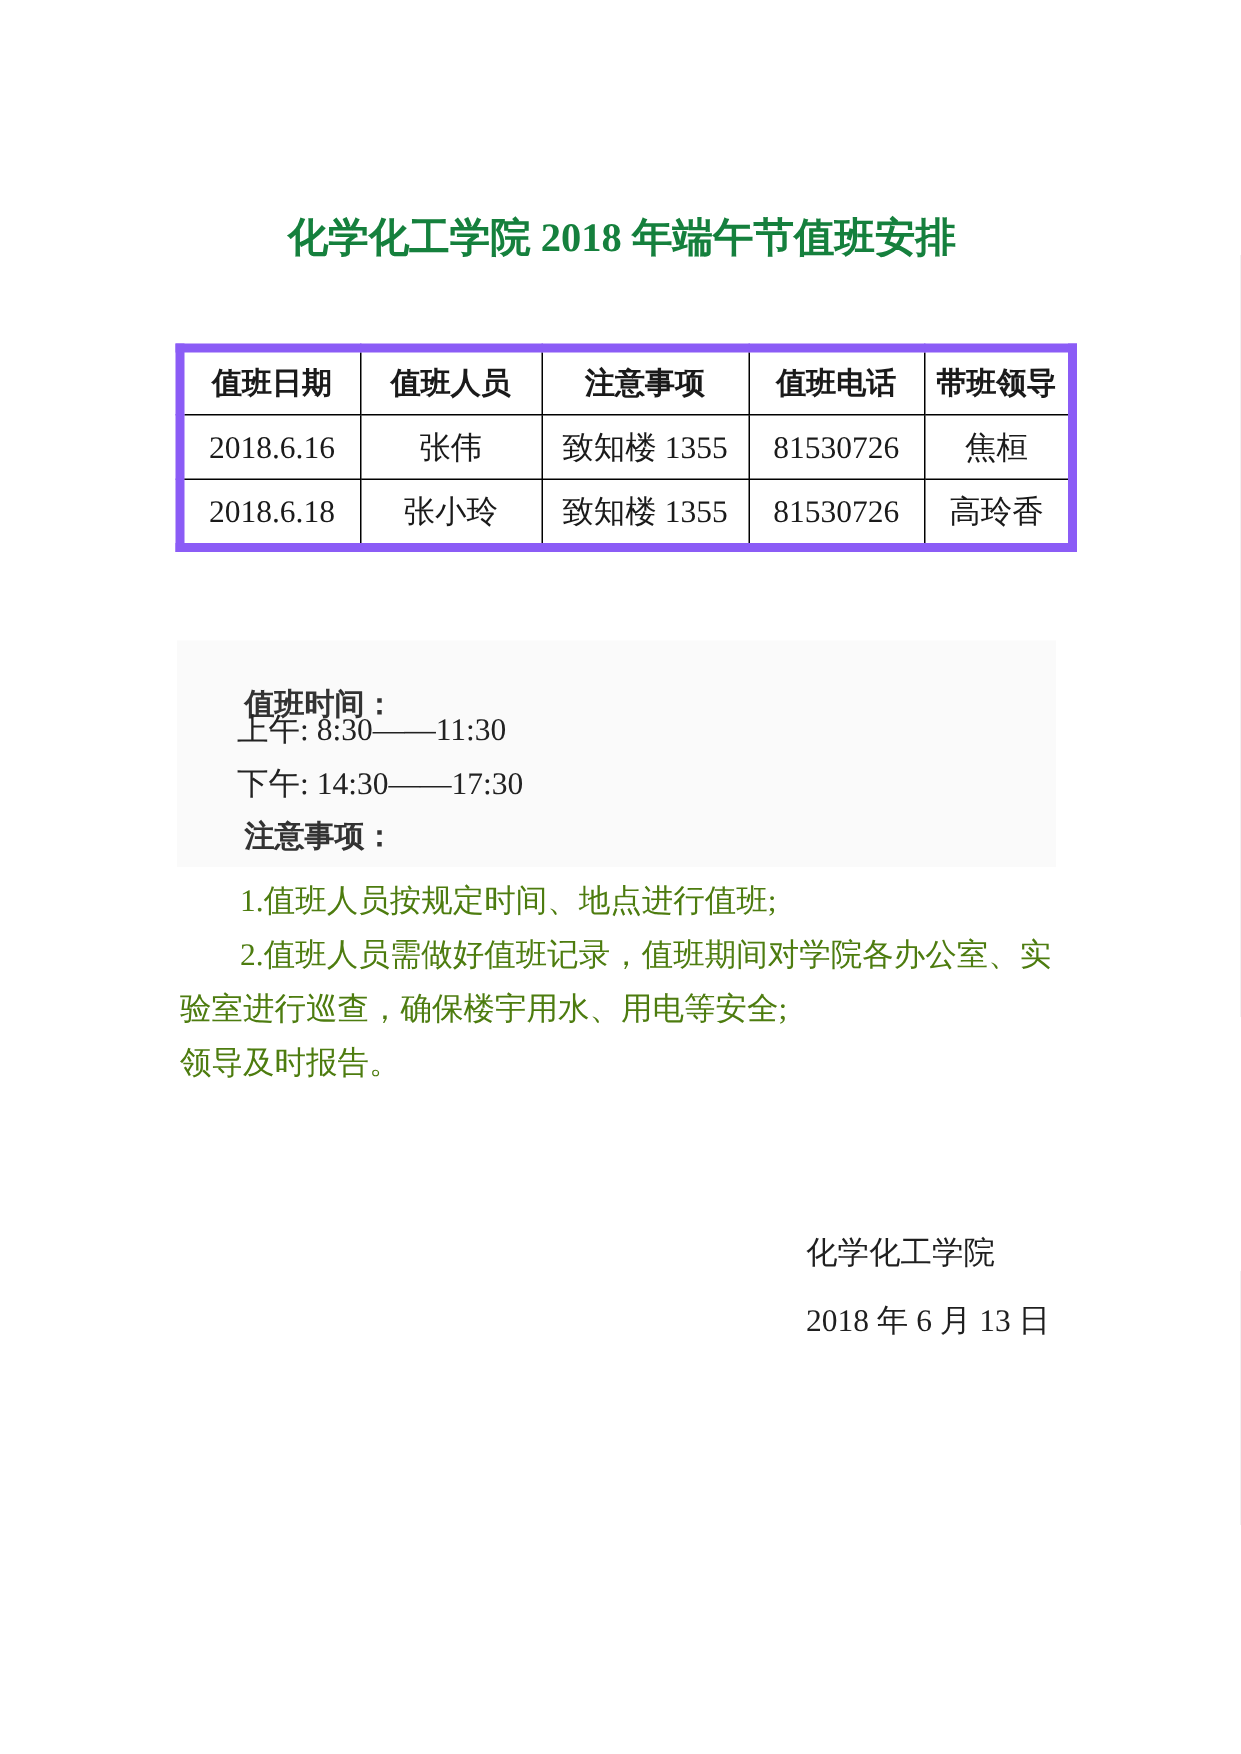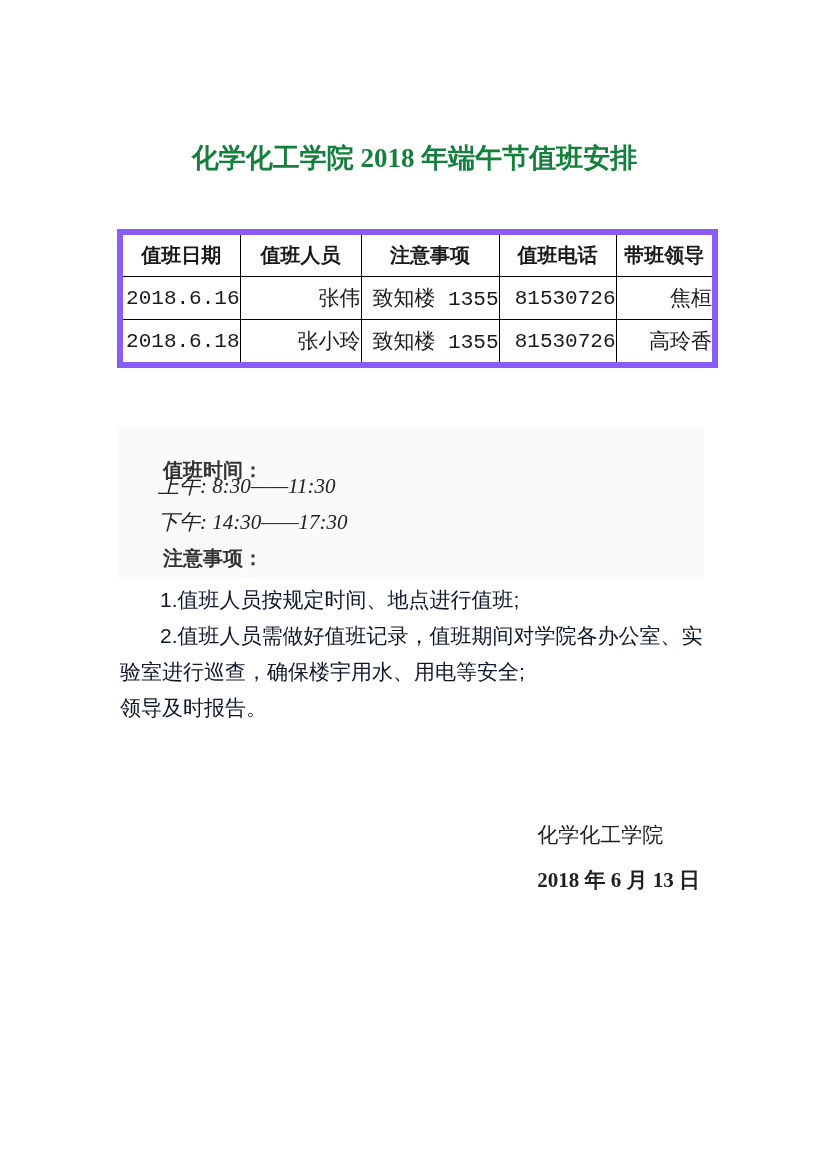--- a/index.html
+++ b/index.html
@@ -47,23 +47,23 @@
     vertical-align: middle;
     font-family: "Liberation Sans", sans-serif;
     font-weight: bold;
     font-size: 20px;
     color: #1a1a1a;
     padding: 0;
   }
   .duty-table td {
     border: 1px solid #000000;
     height: 42px;
-    text-align: right;
+    text-align: center;
     vertical-align: middle;
-    font-family: Liberation Mono, monospace;
+    font-family: Liberation Serif, serif;
     font-size: 21px;
     color: #1a1a1a;
     padding: 0;
   }
   .highlight-block {
     position: absolute;
     left: 118px;
     top: 427px;
     width: 586px;
     height: 151px;
@@ -82,49 +82,48 @@
   .heading-time { top: 10px; margin-top: 20px; }
   .heading-notes { top: 118px; }
   .time-line {
     position: absolute;
     left: 40px;
     font-family: "Liberation Serif", serif;
     font-size: 21px;
     line-height: 26px;
     color: #222222;
     white-space: nowrap;
-    font-style: italic;
   }
   .time-morning { top: 46px; }
   .time-afternoon { top: 82px; }
   .notes-body {
     position: absolute;
     left: 120px;
     top: 582px;
     width: 594px;
   }
   .note-line {
-    font-family: Liberation Sans, sans-serif;
+    font-family: Liberation Serif, serif;
     font-size: 21px;
     line-height: 36px;
-    color: #0f172a;
+    color: #4d7c0f;
     white-space: nowrap;
   }
   .note-line.indented { padding-left: 40px; }
   .signature {
     position: absolute;
     right: 122px;
     top: 820px;
     text-align: left;
     font-family: "Liberation Serif", serif;
     font-size: 21px;
     color: #1f1f1f;
   }
   .signature-org { line-height: 30px; }
-  .signature-date { line-height: 30px; margin-top: 15px; margin-right: 5px; white-space: nowrap; font-weight: bold; }
+  .signature-date { line-height: 30px; margin-top: 15px; margin-right: 5px; white-space: nowrap; }
 </style>
 </head>
 <body>
 
 <div class="page">
 
   <h1 class="title">化学化工学院 2018 年端午节值班安排</h1>
 
   <table class="duty-table">
     <colgroup>

